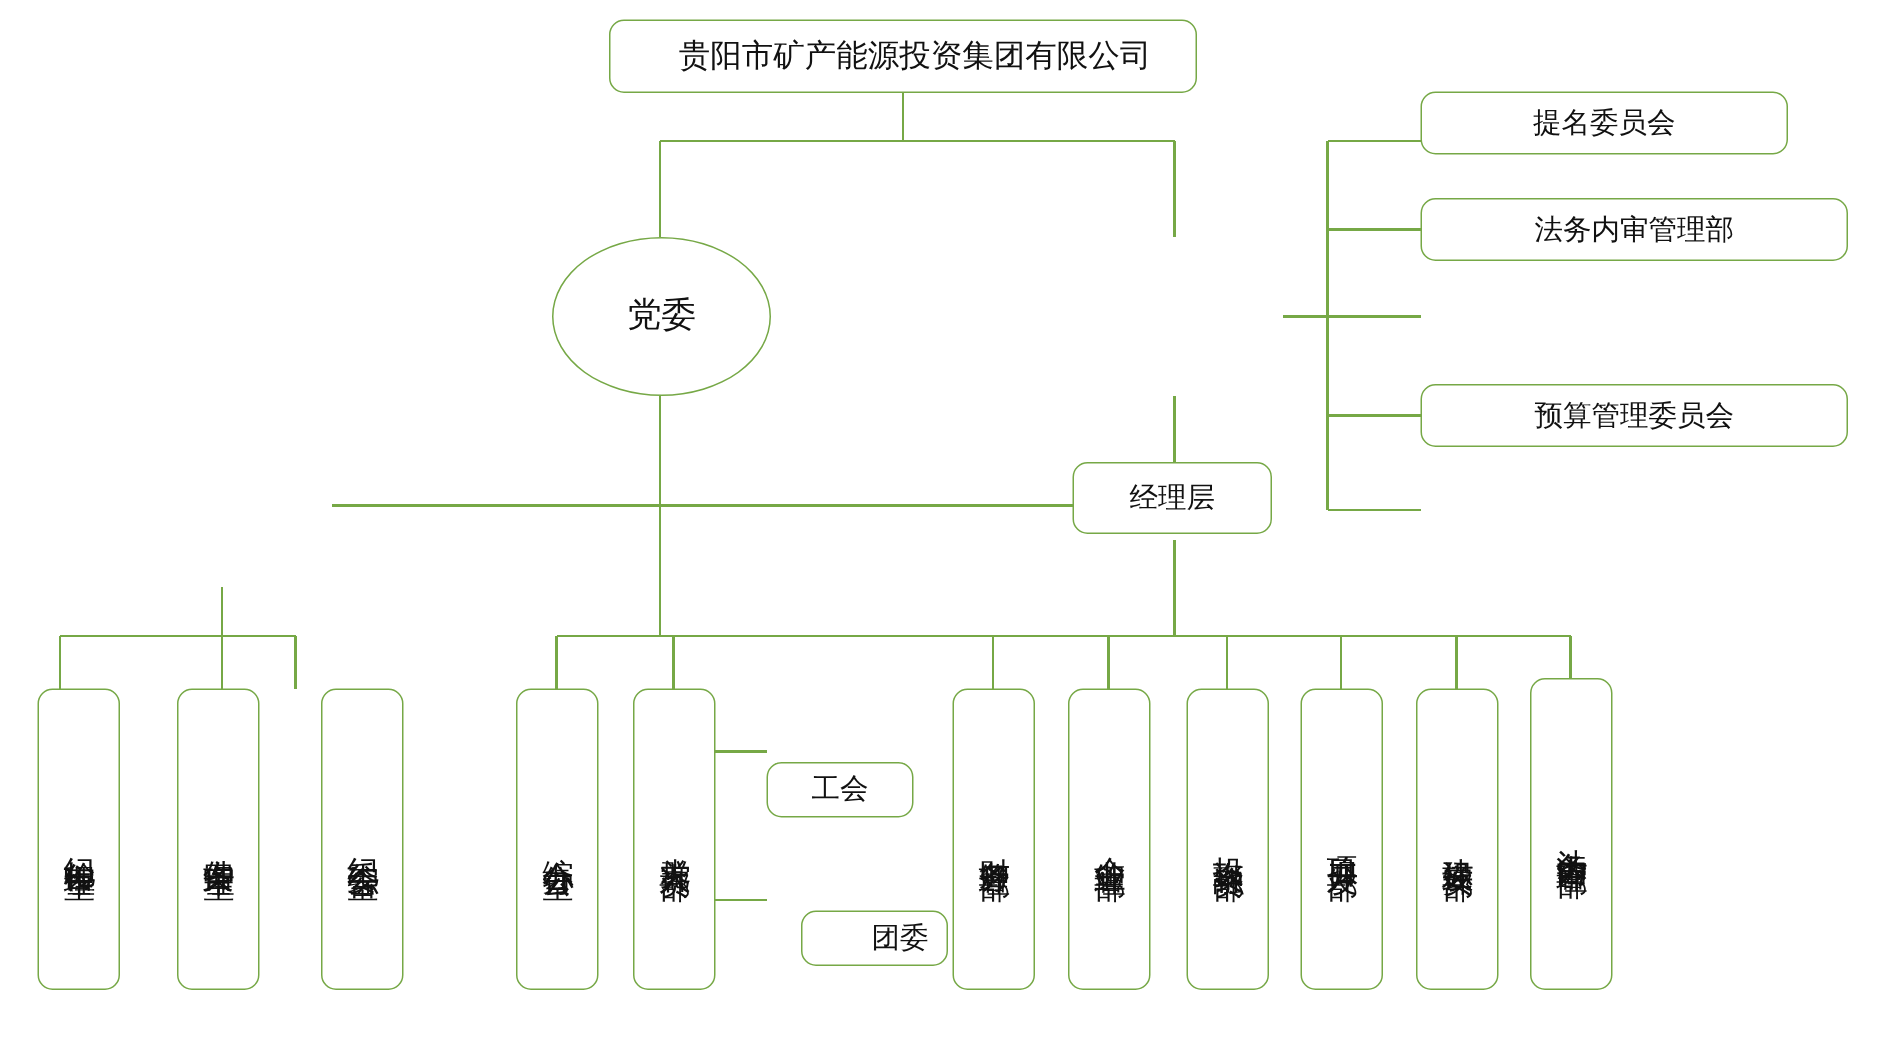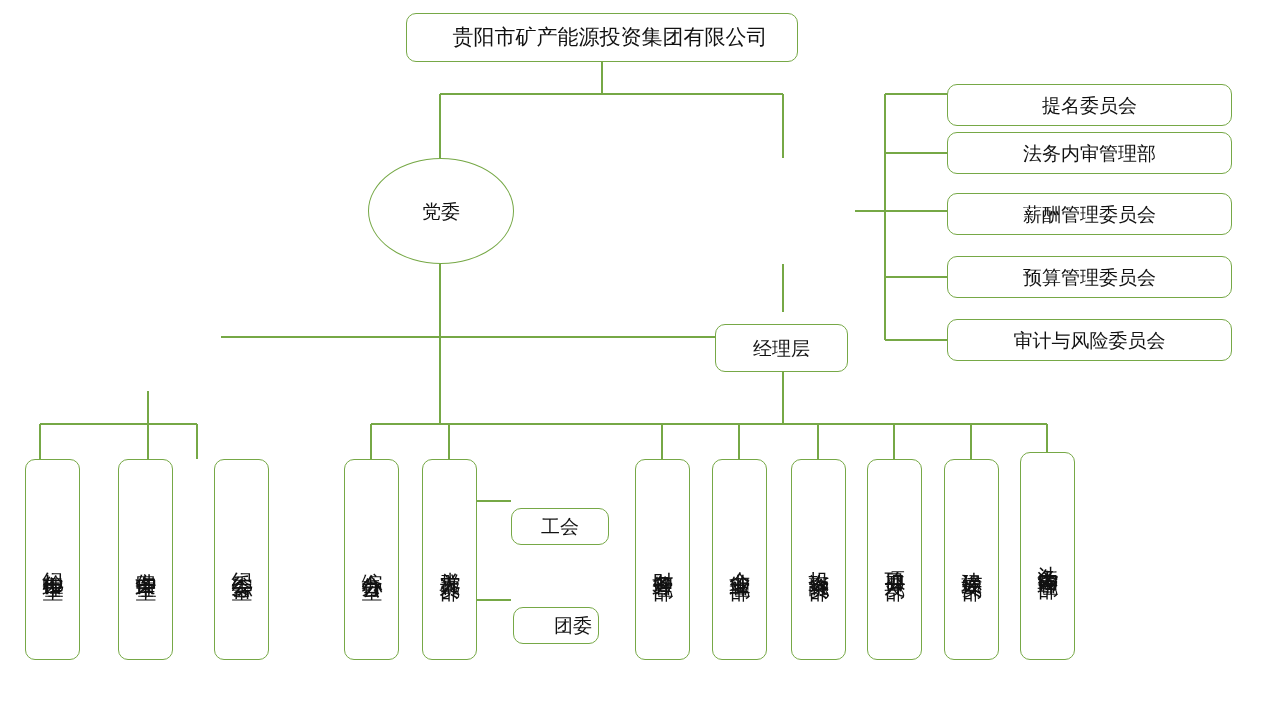--- a/index.html
+++ b/index.html
@@ -35,21 +35,21 @@
     border-radius:50%;
     border:1.4px solid #76a846;
   }
   .vert{
     writing-mode:vertical-rl;
     text-orientation:upright;
     letter-spacing:2px;
     line-height:1;
   }
   .t-title{ font-size:21px; }
-  .t-circle{ font-size:19px; }
+  .t-circle{ font-size:23px; }
   .t-mgr{ font-size:19px; }
   .t-comm{ font-size:19px; }
   .t-dept{ font-size:21px; }
   .t-sub{ font-size:19px;margin-top:25px; }
 </style>
 </head>
 <body>
 
 <div id="chart">
 
@@ -104,38 +104,32 @@
   <div class="node rounded t-title" style="left:406px;top:13px;width:392px;height:49px;padding-left:16px;">
     <span>贵阳市矿产能源投资集团有限公司</span>
   </div>
 
   <div class="node circle t-circle" style="left:368px;top:158px;width:146px;height:106px;">
     <span>党委</span>
   </div>
 
 
 
-  <div class="node rounded t-mgr" style="left:715px;top:324px;width:133px;height:48px;">
+  <div class="node rounded t-mgr" style="left:715px;top:308px;width:133px;height:48px;">
     <span>经理层</span>
   </div>
 
-  <div class="node rounded t-comm" style="left:947px;top:84px;width:285px;height:42px;">
+  <div class="node rounded t-comm" style="left:947px;top:61px;width:245px;height:42px;">
     <span>提名委员会</span>
   </div>
   <div class="node rounded t-comm" style="left:947px;top:132px;width:285px;height:42px;">
     <span>法务内审管理部</span>
   </div>
-  <div class="node rounded t-comm" style="left:947px;top:193px;width:285px;height:42px;">
-    <span>薪酬管理委员会</span>
-  </div>
   <div class="node rounded t-comm" style="left:947px;top:256px;width:285px;height:42px;">
     <span>预算管理委员会</span>
-  </div>
-  <div class="node rounded t-comm" style="left:947px;top:319px;width:285px;height:42px;">
-    <span>审计与风险委员会</span>
   </div>
 
   <div class="node rounded" style="left:25px;top:459px;width:55px;height:201px;">
     <span class="vert t-dept">纪检审理室</span>
   </div>
   <div class="node rounded" style="left:118px;top:459px;width:55px;height:201px;">
     <span class="vert t-dept">案件审理室</span>
   </div>
   <div class="node rounded" style="left:214px;top:459px;width:55px;height:201px;">
     <span class="vert t-dept">纪委综合室</span>
@@ -162,17 +156,17 @@
   <div class="node rounded" style="left:944px;top:459px;width:55px;height:201px;">
     <span class="vert t-dept">建设安环部</span>
   </div>
   <div class="node rounded" style="left:1020px;top:452px;width:55px;height:208px;">
     <span class="vert t-dept">法务内审管理部</span>
   </div>
 
   <div class="node rounded t-sub" style="left:511px;top:483px;width:98px;height:37px;">
     <span>工会</span>
   </div>
-  <div class="node rounded t-sub" style="left:513px;top:582px;width:86px;height:37px;padding-left:34px;">
+  <div class="node rounded t-sub" style="left:534px;top:582px;width:98px;height:37px;padding-left:34px;">
     <span>团委</span>
   </div>
 
 </div>
 
 </body></html>

